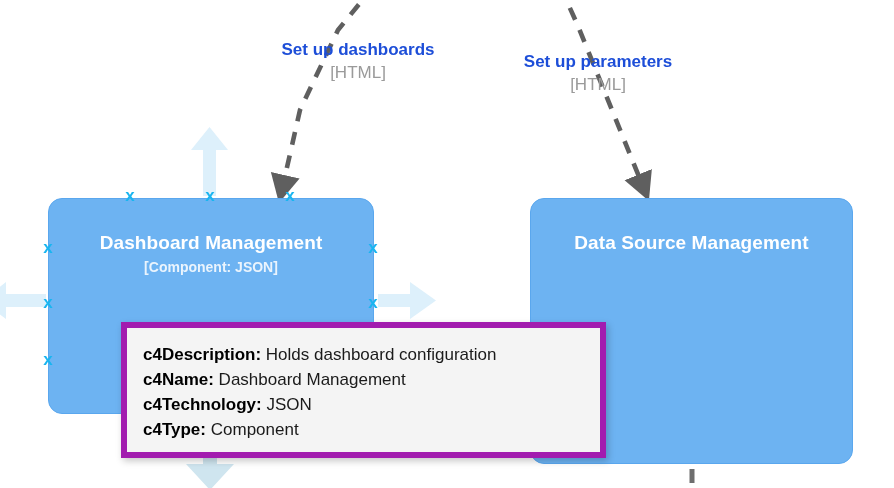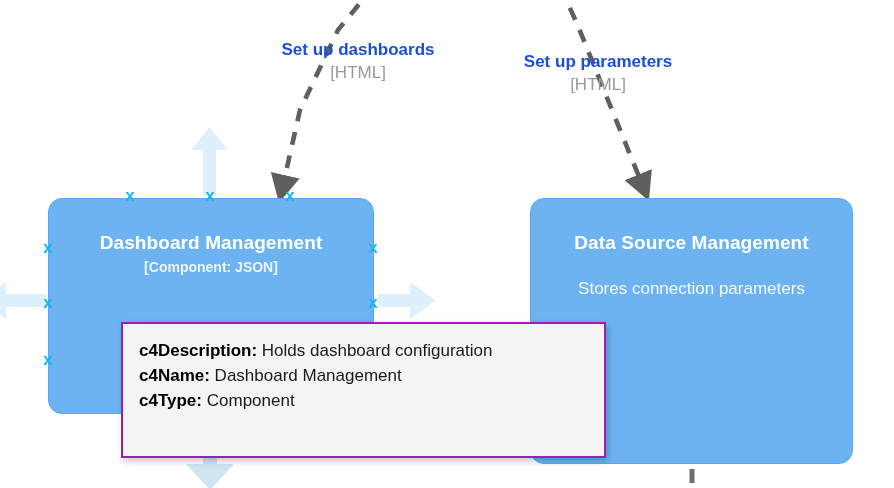--- a/index.html
+++ b/index.html
@@ -110,21 +110,21 @@
 
   
   #c4-tooltip {
     position: absolute;
     left: 121px;
     top: 322px;
     width: 485px;
     height: 136px;
     box-sizing: border-box;
     background: #f4f4f4;
-    border: 2px solid #a21caf;
+    border: 6px solid #a21caf;
     box-shadow: 2px 3px 7px rgba(0,0,0,0.22);
     padding: 14px 16px 10px 16px;
     z-index: 40;
   }
   #c4-tooltip .tt-row {
     font-size: 17px;
     line-height: 25px;
     color: #111111;
     white-space: nowrap;
   }
@@ -203,31 +203,34 @@
   <div class="anchor" style="left:210px; top:196px;">x</div>
   <div class="anchor" style="left:290px; top:196px;">x</div>
   <div class="anchor" style="left:48px;  top:248px;">x</div>
   <div class="anchor" style="left:48px;  top:303px;">x</div>
   <div class="anchor" style="left:48px;  top:360px;">x</div>
   <div class="anchor" style="left:373px; top:248px;">x</div>
   <div class="anchor" style="left:373px; top:303px;">x</div>
 
   <div class="c4-node" id="node-datasource">
     <div class="c4-title">Data Source Management</div>
-    <div class="c4-desc">Stores connection parameters</div>
   </div>
 
   <div id="c4-tooltip">
     <div class="tt-row">
       <span class="tt-key">c4Description:</span>
       <span class="tt-val">Holds dashboard configuration</span>
     </div>
     <div class="tt-row">
       <span class="tt-key">c4Name:</span>
       <span class="tt-val">Dashboard Management</span>
     </div>
     <div class="tt-row">
+      <span class="tt-key">c4Technology:</span>
+      <span class="tt-val">JSON</span>
+    </div>
+    <div class="tt-row">
       <span class="tt-key">c4Type:</span>
       <span class="tt-val">Component</span>
     </div>
   </div>
 
 </div>
 
 </body></html>

